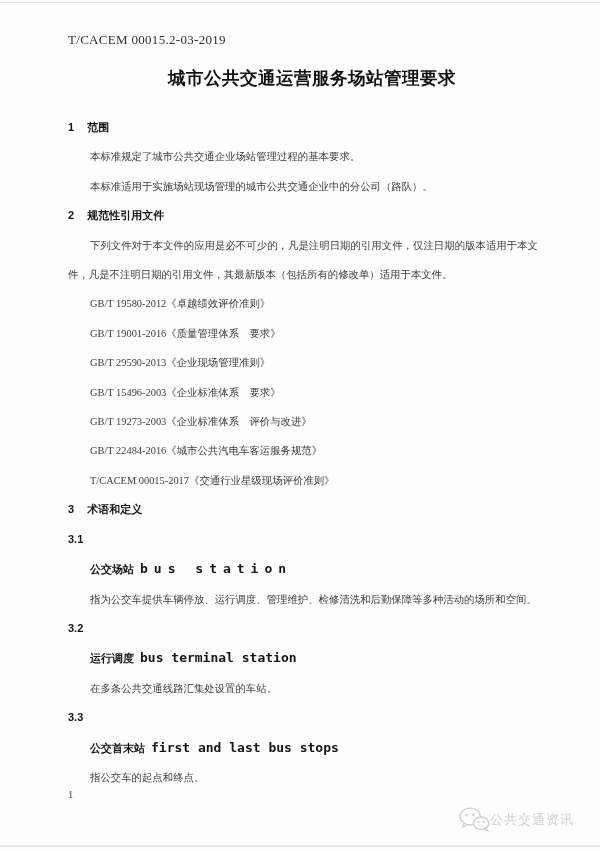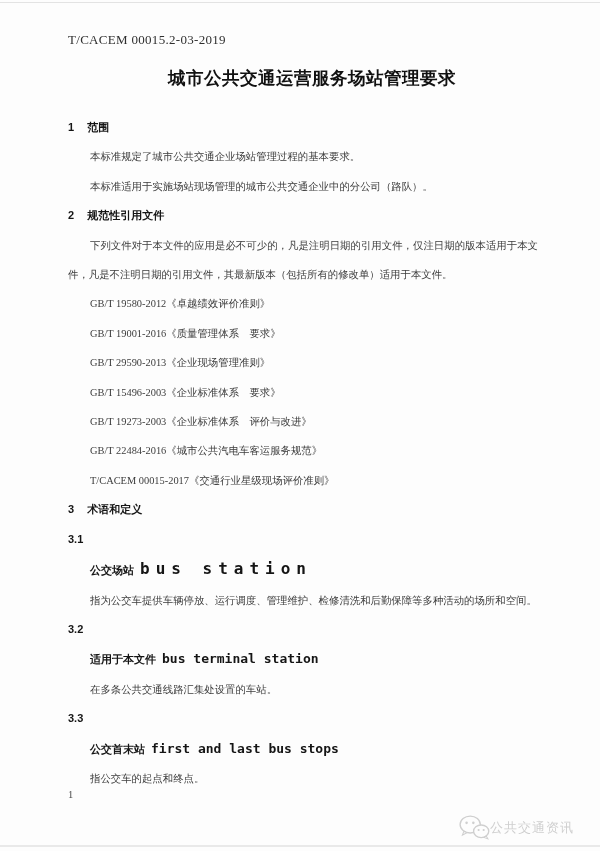--- a/index.html
+++ b/index.html
@@ -49,31 +49,31 @@
   .term { padding-left: 22px; }
   .term-zh {
     font-family: "Liberation Sans", "DejaVu Sans", sans-serif;
     font-weight: bold; font-size: 11px; color: #151515;
   }
   .term-en {
     font-family: "DejaVu Sans Mono", monospace;
     font-weight: bold; font-size: 13px; color: #151515;
     margin-left: 6px;
   }
-  .term-en.en-spread { font-size: 16px; letter-spacing: 6px; }
+  .term-en.en-spread { font-size: 13px; letter-spacing: 6px; }
   .page-number {
     position: absolute; top: 789px; left: 68px;
     font-size: 10.5px; color: #4a4a4a;
   }
   .watermark {
     position: absolute; top: 806px; right: 26px;
     display: flex; align-items: center; 
     color: #cfcfcf;
     font-family: Liberation Serif, serif;
-    font-size: 13px; letter-spacing: 1px; margin-top: 8px;
+    font-size: 13px; letter-spacing: 1px;
   }
   .watermark svg { display: block; }
 </style>
 </head>
 <body>
 
 <div class="page">
   <div class="edge-top"></div>
 
   <div class="doc-code">T/CACEM 00015.2-03-2019</div>
@@ -100,21 +100,21 @@
     <div class="ref">GB/T 22484-2016《城市公共汽电车客运服务规范》</div>
     <div class="ref">T/CACEM 00015-2017《交通行业星级现场评价准则》</div>
 
     <div class="h"><span class="hn">3</span><span>术语和定义</span></div>
 
     <div class="h">3.1</div>
     <div class="term"><span class="term-zh">公交场站</span><span class="term-en en-spread">bus station</span></div>
     <div class="p">指为公交车提供车辆停放、运行调度、管理维护、检修清洗和后勤保障等多种活动的场所和空间。</div>
 
     <div class="h">3.2</div>
-    <div class="term"><span class="term-zh">适用于本文件</span><span class="term-en">bus terminal station</span></div>
+    <div class="term"><span class="term-zh">运行调度</span><span class="term-en">bus terminal station</span></div>
     <div class="p">在多条公共交通线路汇集处设置的车站。</div>
 
     <div class="h">3.3</div>
     <div class="term"><span class="term-zh">公交首末站</span><span class="term-en">first and last bus stops</span></div>
     <div class="p">指公交车的起点和终点。</div>
 
   </div>
 
   <div class="page-number">1</div>
 

